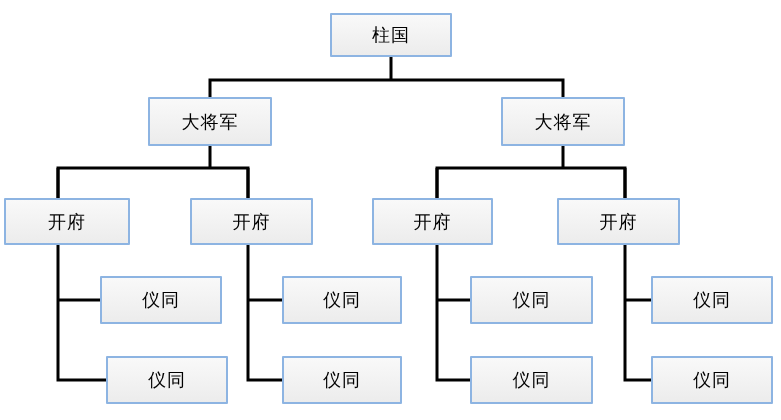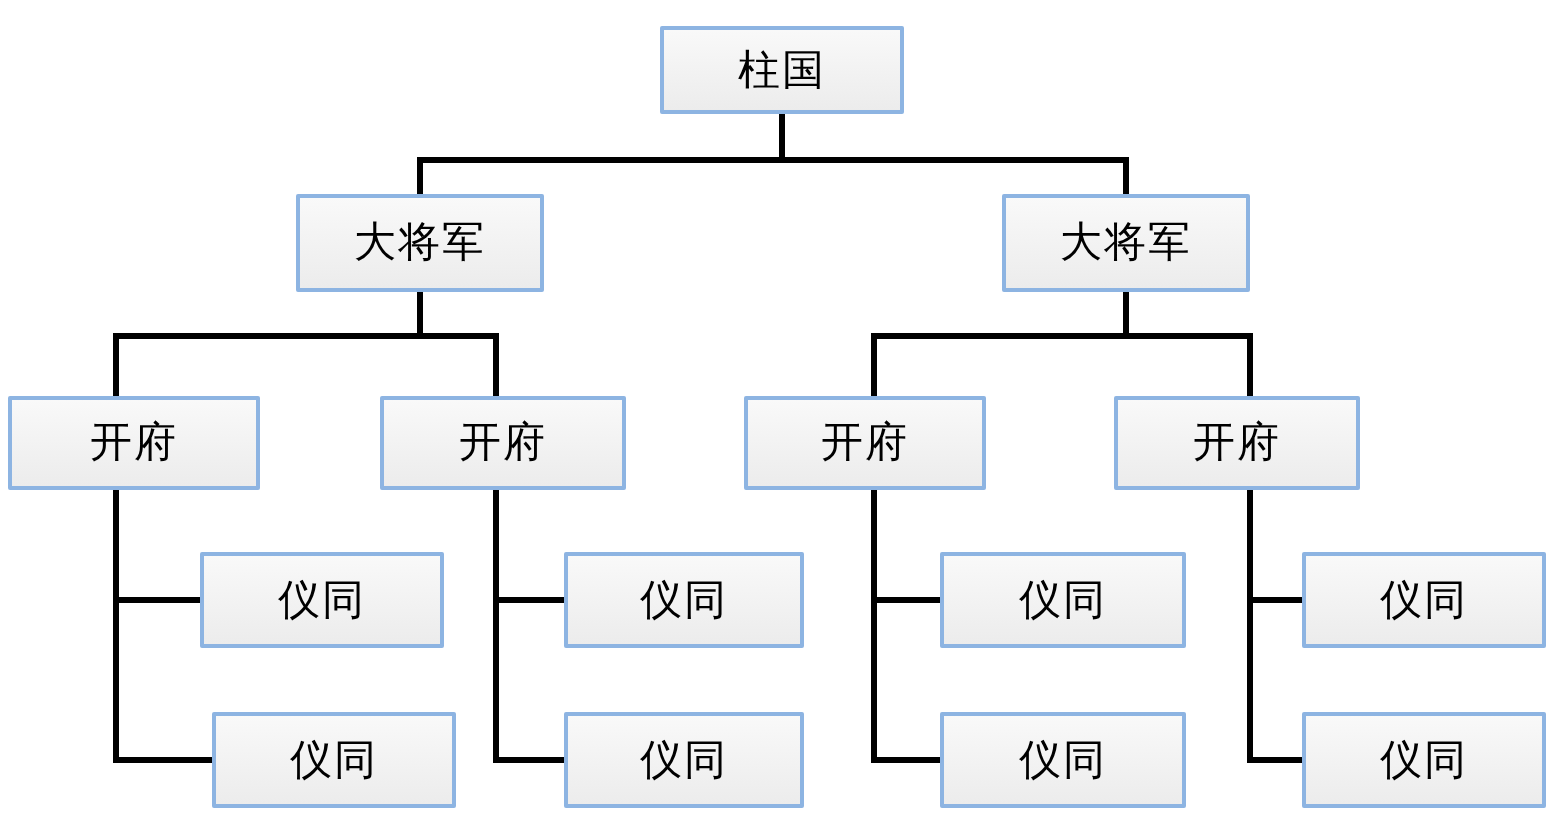--- a/index.html
+++ b/index.html
@@ -31,21 +31,21 @@
   }
   .node {
     position: absolute;
     box-sizing: border-box;
     border: 2px solid #8db4e2;
     border-radius: 1px;
     background: linear-gradient(180deg, #f9f9f9 0%, #ececec 100%);
     display: flex;
     align-items: center;
     justify-content: center;
-    font-size: 21px;
+    font-size: 18px;
     line-height: 1;
     color: #000000;
     letter-spacing: 1px;
     white-space: nowrap;
   }
 </style>
 </head>
 <body>
 
 <div class="canvas">

